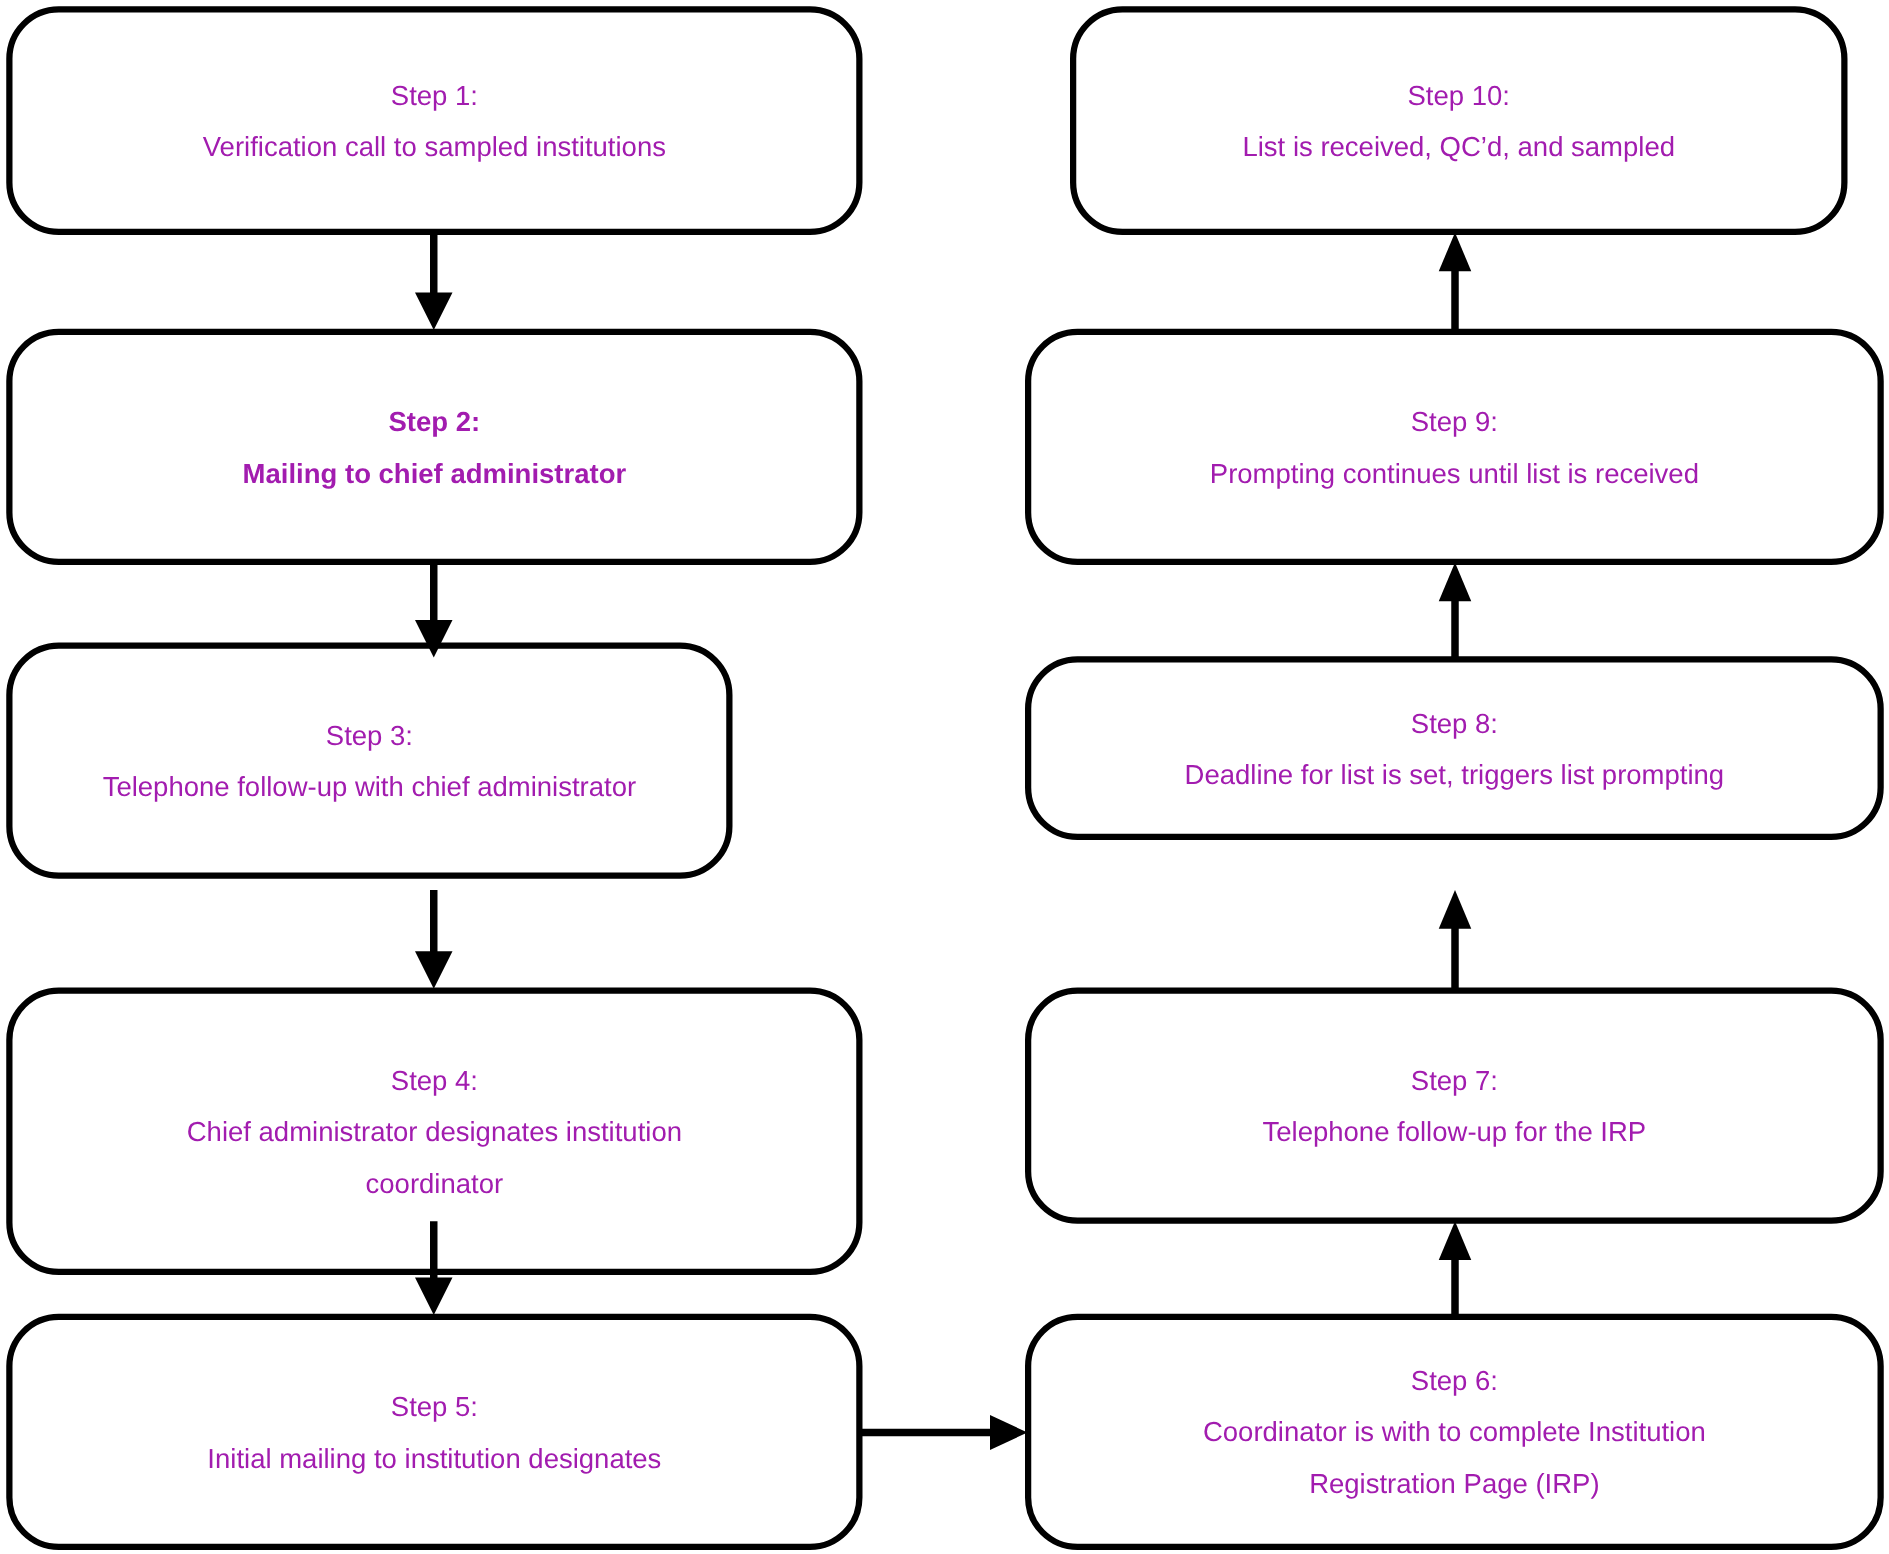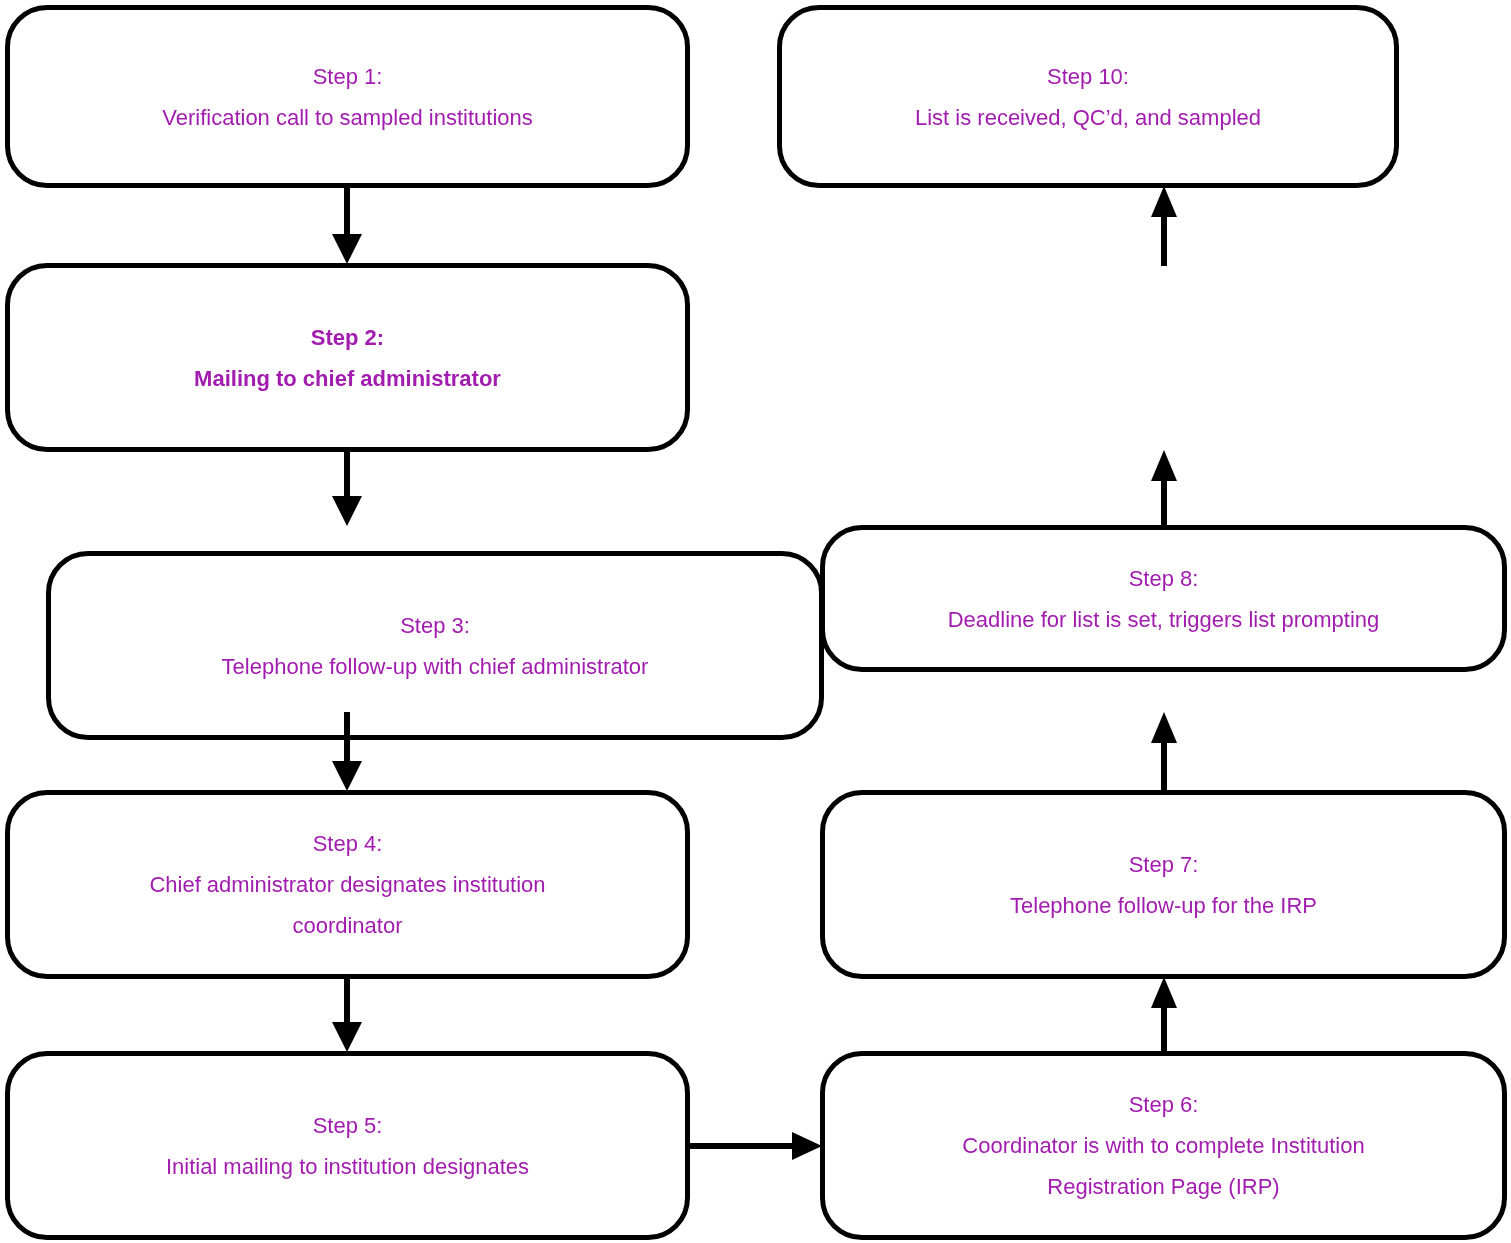--- a/index.html
+++ b/index.html
@@ -52,41 +52,45 @@
   <div class="node" style="left:5px; top:5px; width:685px; height:183px;">
     <div class="node-text">Step 1:
 Verification call to sampled institutions</div>
   </div>
 
   <div class="node" style="left:5px; top:263px; width:685px; height:189px;font-weight:bold;">
     <div class="node-text">Step 2:
 Mailing to chief administrator</div>
   </div>
 
-  <div class="node" style="left:5px; top:551px; width:778px; height:189px;margin-left:41px;">
+  <div class="node" style="left:5px; top:514px; width:581px; height:189px;">
     <div class="node-text">Step 3:
 Telephone follow-up with chief administrator</div>
   </div>
 
-  <div class="node" style="left:5px; top:790px; width:685px; height:189px;">
+  <div class="node" style="left:5px; top:790px; width:685px; height:230px;">
     <div class="node-text">Step 4:
 Chief administrator designates institution
 coordinator</div>
   </div>
 
   <div class="node" style="left:5px; top:1051px; width:685px; height:189px;">
     <div class="node-text">Step 5:
 Initial mailing to institution designates</div>
   </div>
 
-  <div class="node" style="left:777px; top:5px; width:622px; height:183px;align-items:center;">
+  <div class="node" style="left:856px; top:5px; width:622px; height:183px;align-items:center;">
     <div class="node-text">Step 10:
 List is received, QC’d, and sampled</div>
   </div>
 
+  <div class="node" style="left:820px; top:263px; width:687px; height:189px;">
+    <div class="node-text">Step 9:
+Prompting continues until list is received</div>
+  </div>
 
   <div class="node" style="left:820px; top:525px; width:687px; height:147px;justify-content:center;">
     <div class="node-text">Step 8:
 Deadline for list is set, triggers list prompting</div>
   </div>
 
   <div class="node" style="left:820px; top:790px; width:687px; height:189px;text-align:center;">
     <div class="node-text">Step 7:
 Telephone follow-up for the IRP</div>
   </div>

